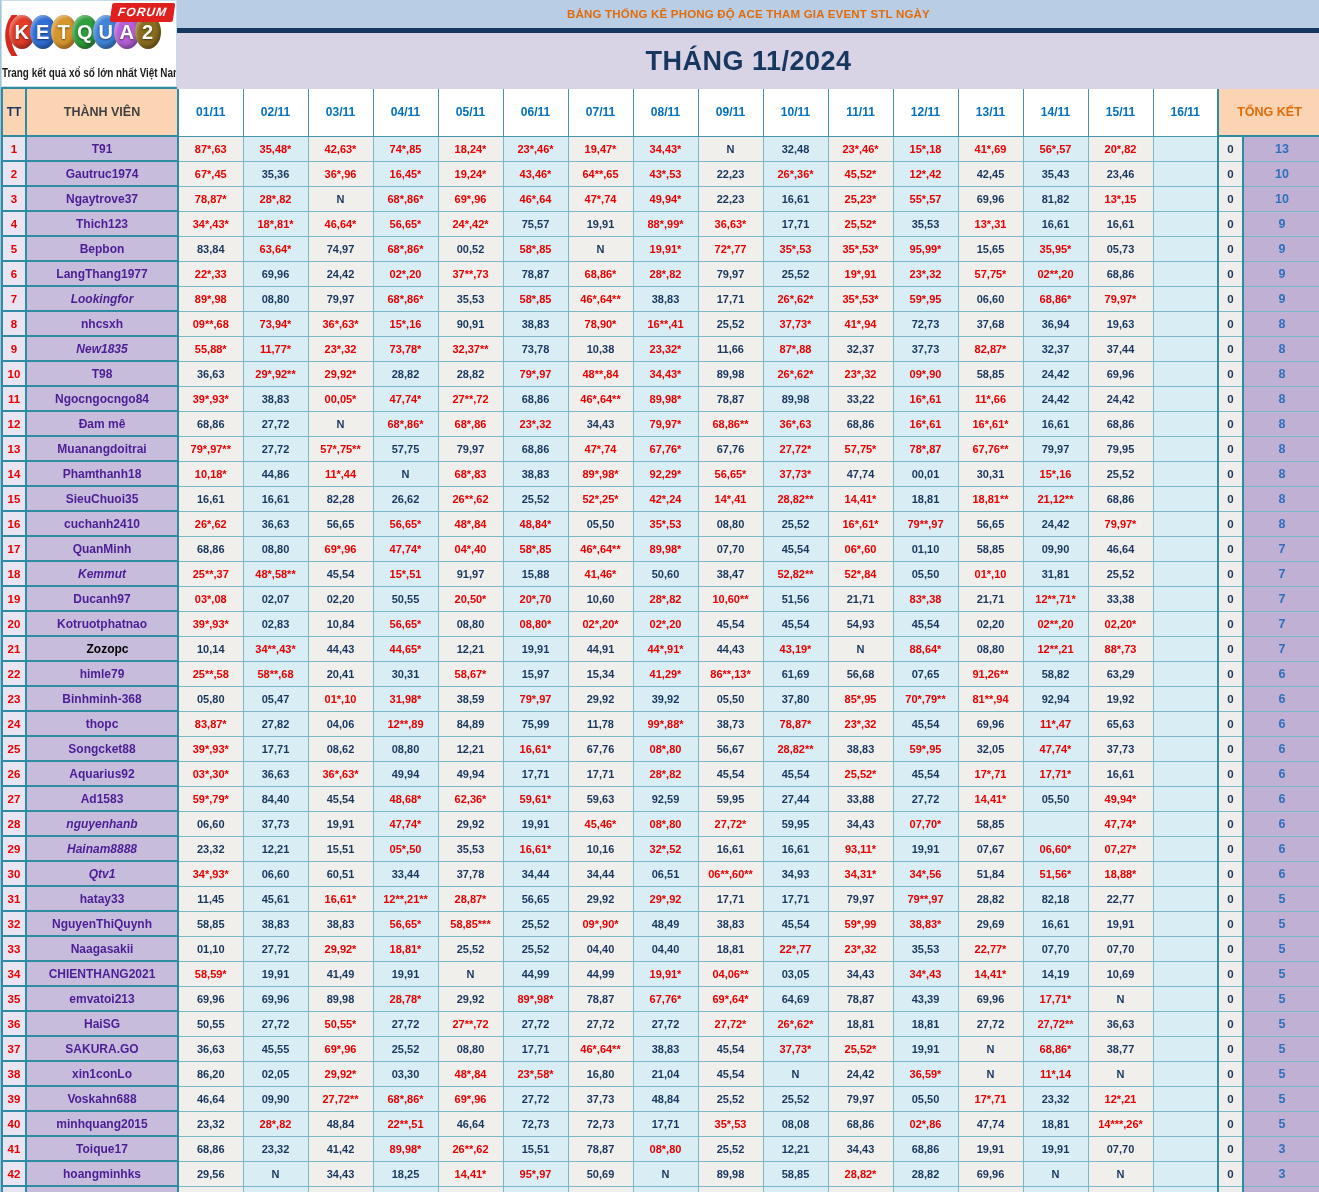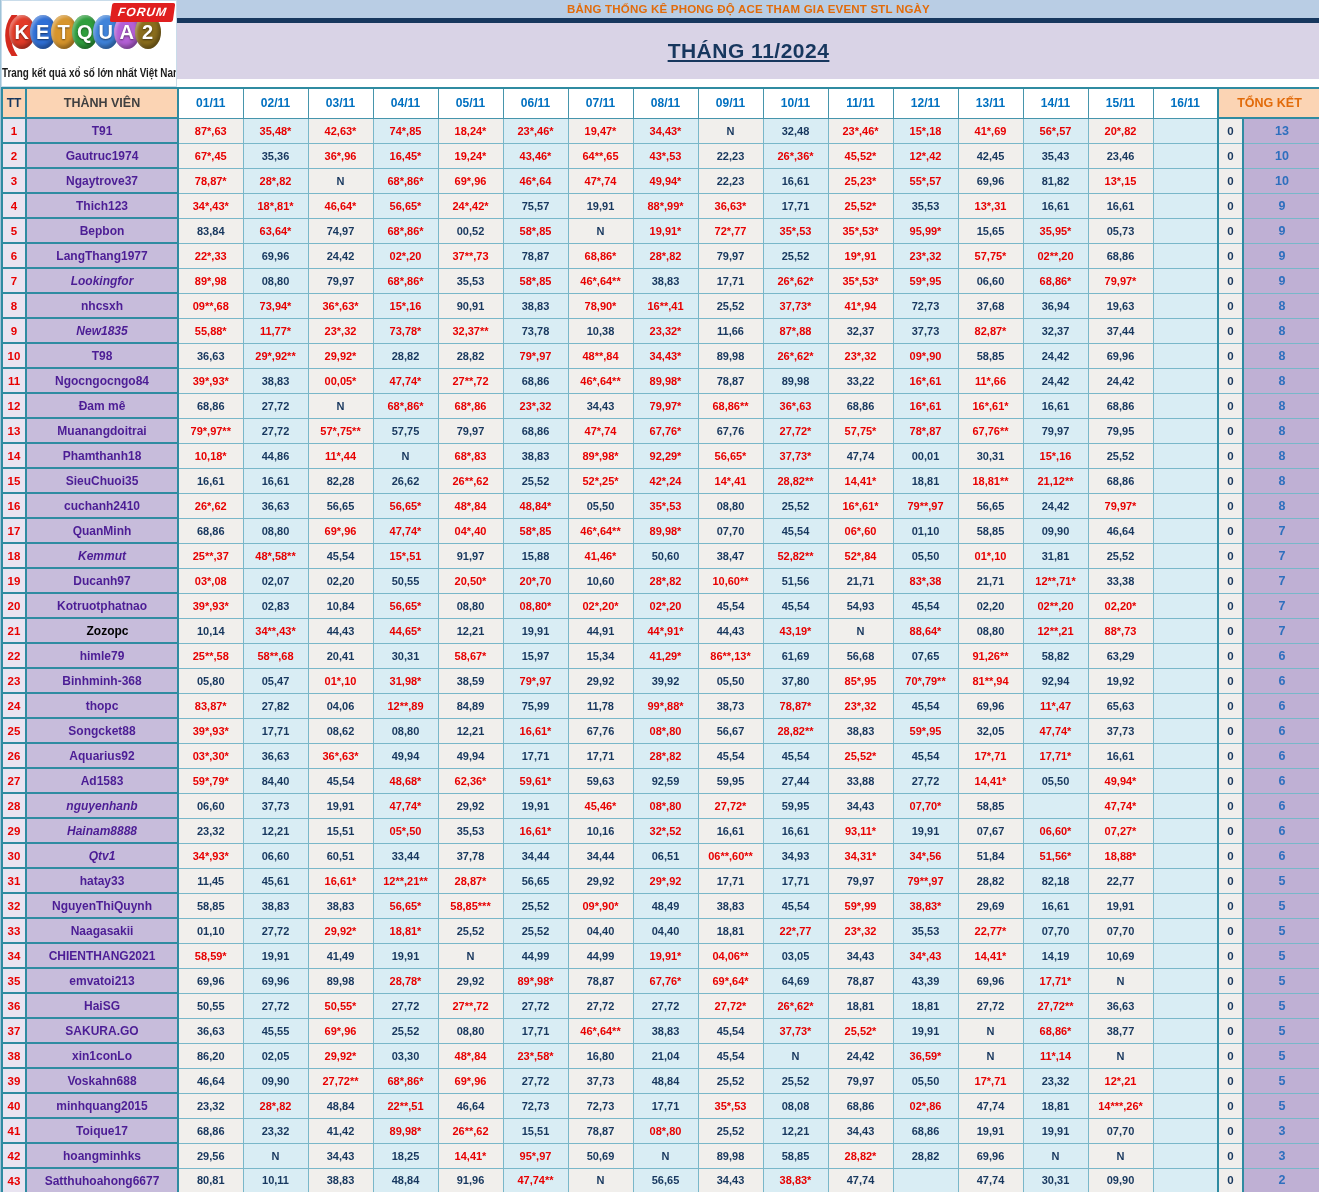--- a/index.html
+++ b/index.html
@@ -15,29 +15,29 @@
   .logo-letter{width:26px;height:34px;border-radius:50%;margin-left:-5px;display:flex;
                align-items:center;justify-content:center;color:#fff;font-weight:bold;
                font-size:20px;text-shadow:0 1px 2px rgba(0,0,0,.55);
                box-shadow:inset -2px -3px 4px rgba(0,0,0,.35), inset 2px 2px 3px rgba(255,255,255,.35);}
   .forum-badge{position:absolute;right:2px;top:2px;background:#e01f1f;color:#fff;
                font-style:italic;font-weight:bold;font-size:12px;padding:2px 7px 3px 7px;
                transform:skewX(-8deg);border-radius:2px;letter-spacing:1px;}
   .tagline{font-size:13px;font-weight:bold;color:#1c1c1c;white-space:nowrap;
            transform:scaleX(0.76);transform-origin:0 50%;margin-top:2px;}
   .head-right{position:absolute;left:176px;top:0;width:1143px;height:87px;}
-  .banner{height:18px;background:#b9cde4;display:flex;align-items:center;justify-content:center;
+  .banner{height:28px;background:#b9cde4;display:flex;align-items:center;justify-content:center;
           color:#e26b0a;font-weight:bold;font-size:11.5px;letter-spacing:.2px;}
   .head-divider{height:5px;background:#17375e;}
   .month-band{height:56px;background:#d9d3e6;display:flex;align-items:center;justify-content:center;
-              color:#17375e;font-weight:bold;font-size:21px;letter-spacing:.5px;text-decoration:underline;}
+              color:#17375e;font-weight:bold;font-size:27px;letter-spacing:.5px;}
   
   table.stats{width:1319px;table-layout:fixed;border-collapse:collapse;border:2px solid #2f8ba1;}
   th,td{box-sizing:border-box;overflow:hidden;white-space:nowrap;}
-  thead th{height:30px;background:#ffffff;color:#0070c0;font-size:12px;font-weight:bold;
+  thead th{height:48px;background:#ffffff;color:#0070c0;font-size:12px;font-weight:bold;
            border:1px solid #4695ac;text-align:center;}
   thead th.h-tt{background:#fbd4b4;color:#17375e;border:2px solid #2f8ba1;}
   thead th.h-member{background:#fbd4b4;color:#404040;border:2px solid #2f8ba1;font-size:12.5px;}
   thead th.h-total{background:#fbd4b4;color:#e26b0a;border:2px solid #2f8ba1;font-size:12.5px;}
   tbody td{height:25px;font-size:11px;font-weight:bold;text-align:center;
            border:1px solid #79b7c9;}
   td.tt{background:#e9e4f1;color:#e80000;border:2px solid #2f8ba1;font-size:11.5px;}
   td.member{background:#c7bcdb;color:#4c1d95;border:2px solid #2f8ba1;font-size:12px;}
   td.member.italic{font-style:italic;}
   td.member.black{color:#000000;padding-left:12px;}

